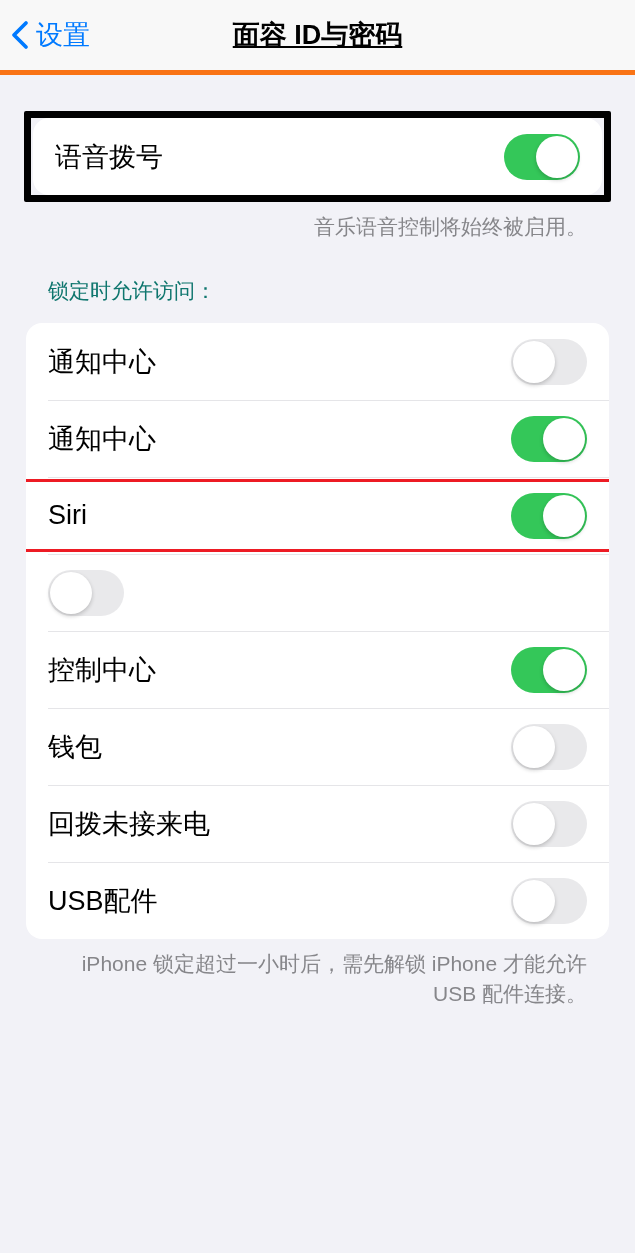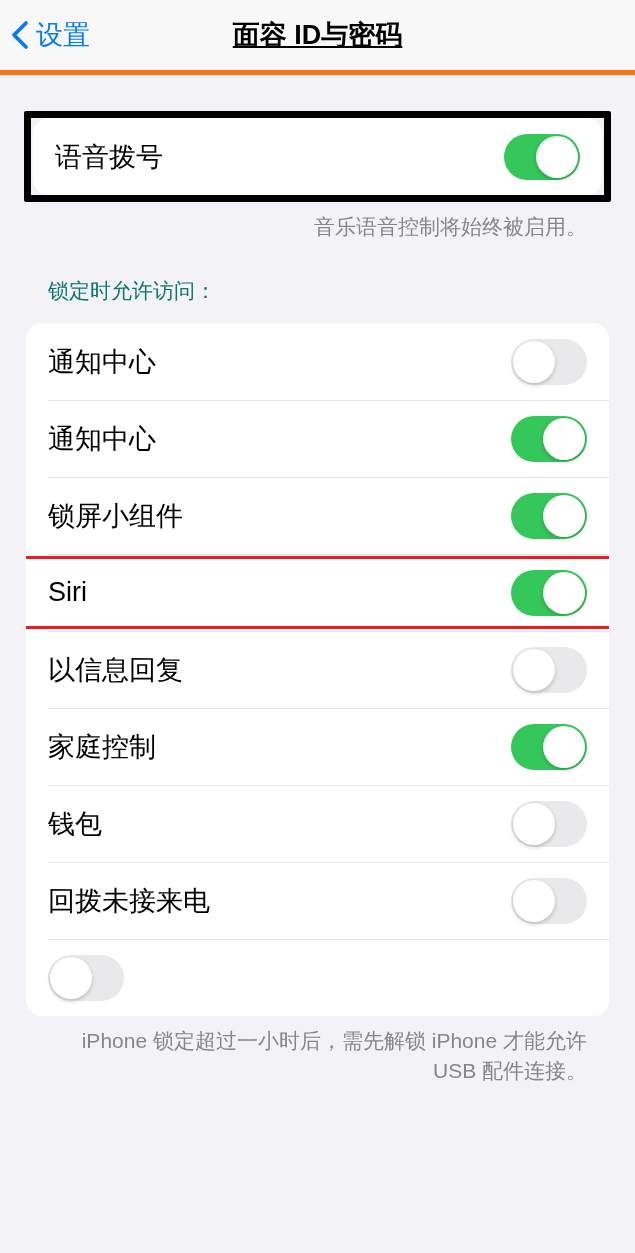--- a/index.html
+++ b/index.html
@@ -193,57 +193,51 @@
         <div class="toggle toggle-off">
           <div class="toggle-knob"></div>
         </div>
       </div>
       <div class="row">
         <span class="row-label">通知中心</span>
         <div class="toggle toggle-on">
           <div class="toggle-knob"></div>
         </div>
       </div>
-      <div class="row">
-        <span class="row-label">锁屏小组件</span>
-        <div class="toggle toggle-on">
-          <div class="toggle-knob"></div>
-        </div>
-      </div>
       <div class="row highlight-row">
         <span class="row-label">Siri</span>
         <div class="toggle toggle-on">
           <div class="toggle-knob"></div>
         </div>
       </div>
       <div class="row">
-        <span class="row-label">以信息回复</span>
-        <div class="toggle toggle-off">
-          <div class="toggle-knob"></div>
-        </div>
-      </div>
-      <div class="row">
-        <span class="row-label">家庭控制</span>
+        <div class="toggle toggle-off">
+          <div class="toggle-knob"></div>
+        </div>
+      </div>
+      <div class="row">
+        <span class="row-label">控制中心</span>
         <div class="toggle toggle-on">
           <div class="toggle-knob"></div>
         </div>
       </div>
       <div class="row">
         <span class="row-label">钱包</span>
         <div class="toggle toggle-off">
           <div class="toggle-knob"></div>
         </div>
       </div>
       <div class="row">
         <span class="row-label">回拨未接来电</span>
         <div class="toggle toggle-off">
           <div class="toggle-knob"></div>
         </div>
       </div>
       <div class="row">
+        <span class="row-label">USB配件</span>
         <div class="toggle toggle-off">
           <div class="toggle-knob"></div>
         </div>
       </div>
     </div>
 
   <div class="footer-text">iPhone 锁定超过一小时后，需先解锁 iPhone 才能允许 USB 配件连接。</div>
 
 </div>
 

